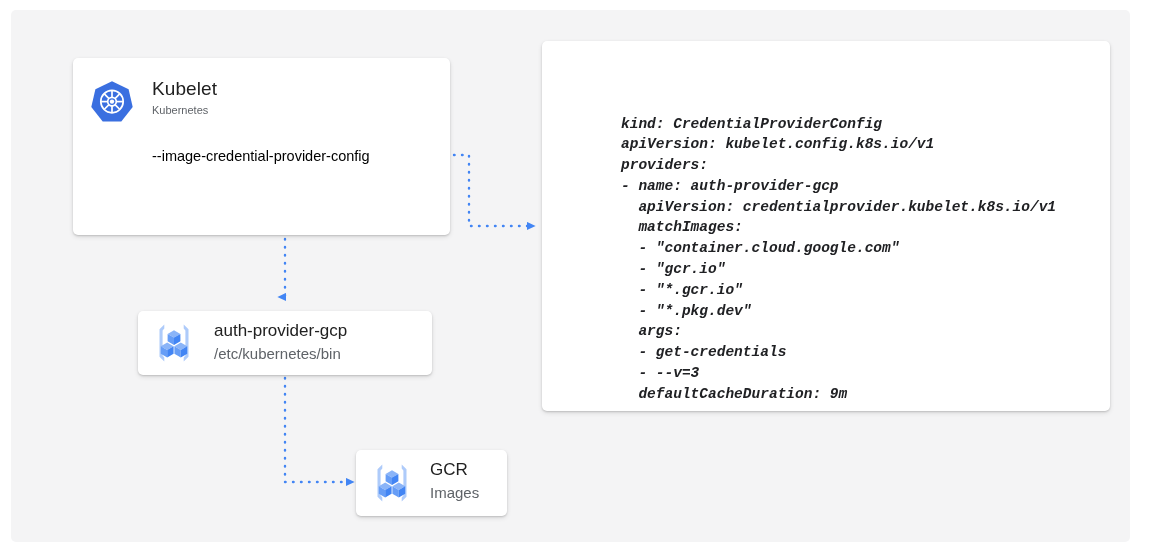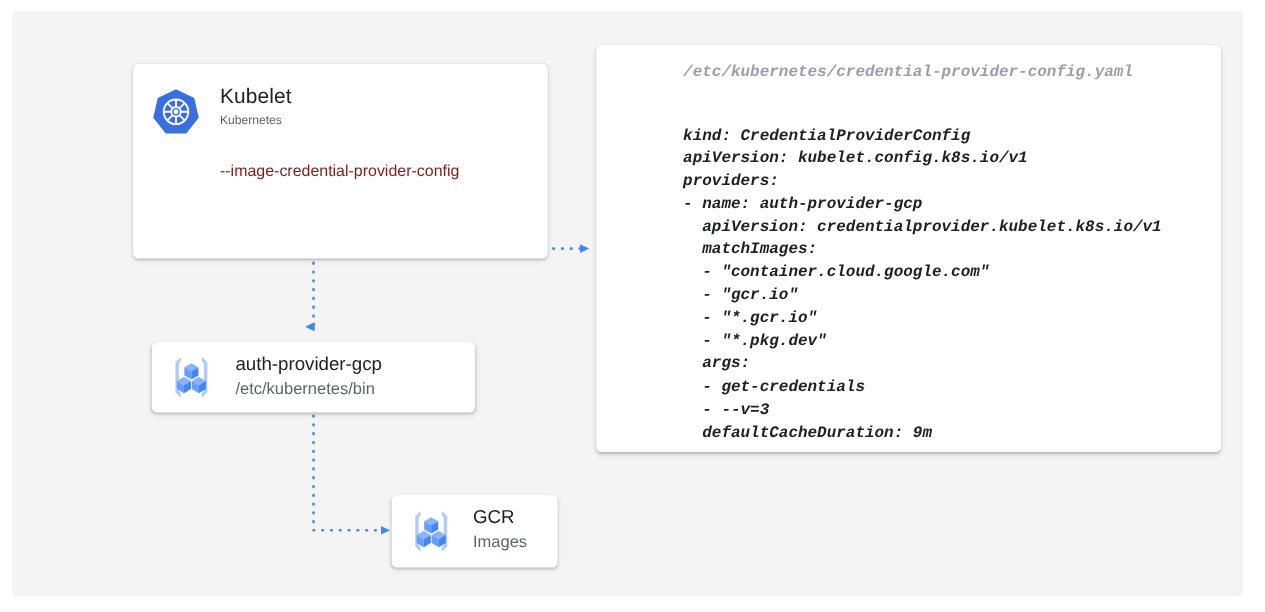--- a/index.html
+++ b/index.html
@@ -33,21 +33,20 @@
     background: #ffffff;
     border-radius: 5px;
     box-shadow: 0 1px 2px rgba(0,0,0,0.16), 0 2px 5px rgba(0,0,0,0.10);
   }
   
   #kubelet-card {
     left: 73px;
     top: 58px;
     width: 377px;
     height: 177px;
-    margin-left: 48px;
   }
   #k8s-icon {
     position: absolute;
     left: 15px;
     top: 20px;
     width: 48px;
     height: 48px;
   }
   #kubelet-title {
     position: absolute;
@@ -61,21 +60,21 @@
     position: absolute;
     left: 79px;
     top: 46px;
     font-size: 11px;
     color: #5f6368;
   }
   .kubelet-flag {
     position: absolute;
     left: 79px;
     font-size: 14.5px;
-    color: #7f1d1d;
+    color: #000000;
     white-space: nowrap;
   }
   #kubelet-flag-0 { top: 90px; }
   #kubelet-flag-1 { top: 112px; }
 
   
   #provider-card {
     left: 138px;
     top: 311px;
     width: 294px;
@@ -271,21 +270,20 @@
         <path d="M30.8 23.6 L37.2 27.3 L30.8 31 L24.4 27.3 Z" fill="#8ab4f8"></path>
         <path d="M24.4 27.3 L30.8 31 L30.8 38.4 L24.4 34.7 Z" fill="#669df6"></path>
         <path d="M37.2 27.3 L37.2 34.7 L30.8 38.4 L30.8 31 Z" fill="#4285f4"></path>
       </g>
     </svg>
     <div id="provider-title">auth-provider-gcp</div>
     <div id="provider-subtitle">/etc/kubernetes/bin</div>
   </div>
 
   <div class="card" id="yaml-panel">
-    <div id="yaml-filename">/etc/kubernetes/credential-provider-config.yaml</div>
     <pre id="yaml-body">kind: CredentialProviderConfig
 apiVersion: kubelet.config.k8s.io/v1
 providers:
 - name: auth-provider-gcp
   apiVersion: credentialprovider.kubelet.k8s.io/v1
   matchImages:
   - "container.cloud.google.com"
   - "gcr.io"
   - "*.gcr.io"
   - "*.pkg.dev"

